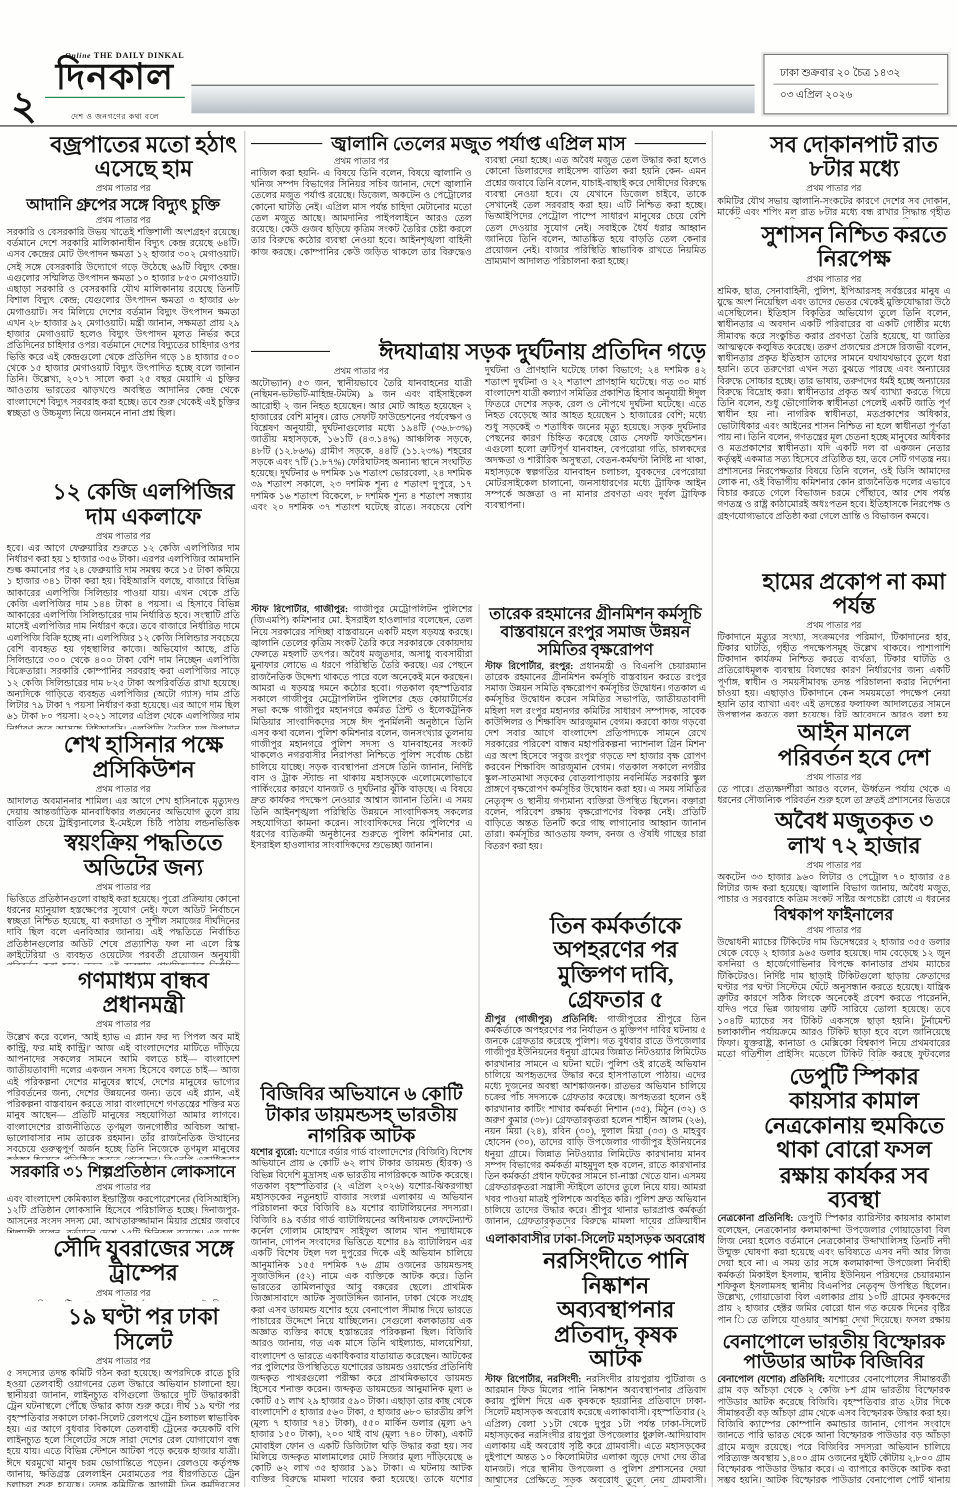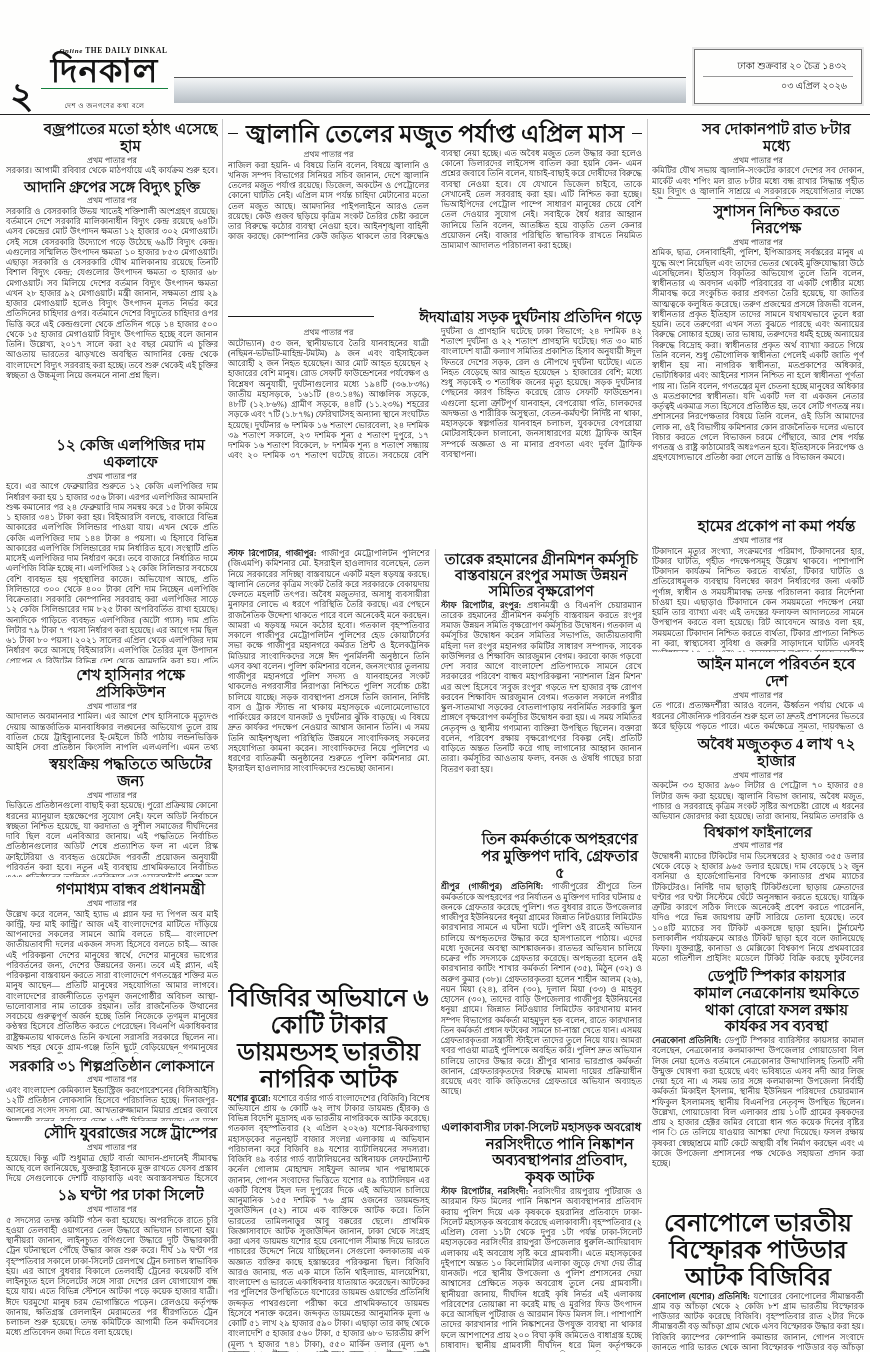--- a/index.html
+++ b/index.html
@@ -7,37 +7,37 @@
   .page{width:870px;height:1352px;position:relative;background:#fefefd;}
   
   .masthead{display:flex;align-items:flex-end;padding:46px 8px 2px 10px;border-bottom:1.5px solid #222;}
   .pageno{font-size:36px;font-weight:bold;line-height:.85;margin-right:8px;}
   .logo-wrap{text-align:center;}
   .logo-top{font-size:7.5px;font-weight:bold;letter-spacing:.6px;text-align:left;padding-left:18px;}
   .logo-online{font-style:italic;font-size:7px;}
   .logo-main{font-size:33px;font-weight:800;line-height:1;letter-spacing:1px;border-bottom:1px solid #15803d;padding:0 2px;}
   .logo-tag{font-size:7px;letter-spacing:.5px;padding-top:11px;}
   .grad-bar{flex:1;height:25px;margin:0 8px 9px 6px;background:linear-gradient(180deg,#f3f5f6 0%,#cfd5da 60%,#b7bec4 100%);border-top:1px solid #555;}
-  .datebox{border:1px solid #777;box-shadow:0 0 0 2px #e9e9e9;padding:8px 8px;margin-bottom:8px;text-align:right;font-size:9.5px;min-width:150px;}
+  .datebox{border:1px solid #777;box-shadow:0 0 0 2px #e9e9e9;padding:8px 8px;margin-bottom:8px;text-align:left;font-size:9.5px;min-width:150px;}
   .date1{border-bottom:1px solid #999;padding:1px 6px 2px;}
   .date2{padding:2px 6px 1px;}
   
   .cols{display:flex;padding:4px 6px 0 6px;height:1257px;overflow:hidden;}
   .sidecol{width:212px;flex:none;height:1257px;overflow:hidden;}
   .colmid{flex:1;margin:0 4px;padding:0 5px;border-left:1px solid #c9c9c9;border-right:1px solid #c9c9c9;height:1257px;overflow:hidden;}
   .midrow{display:flex;}
   .midrow .mcol{flex:1;min-width:0;}
   .midrow #col3{border-left:1px solid #c9c9c9;padding-left:5px;margin-left:5px;}
   
   .story{overflow:hidden;margin-bottom:2px;}
   h2{margin:0;}
   .hl{font-weight:bold;text-align:center;line-height:1.12;margin:2px 0 1px;}
   .h-m{font-size:14.5px;}
-  .h-l{font-size:15px;margin-left:37px;}
-  .h-xl{font-size:24px;}
+  .h-l{font-size:20px;margin-left:37px;}
+  .h-xl{font-size:17px;}
   .kick{font-weight:bold;text-align:center;font-size:11.5px;line-height:1.1;margin-top:2px;}
   .cont{text-align:center;font-size:8px;margin:1px 0;}
   .bd{font-size:8.4px;line-height:1.22;text-align:justify;margin:0;}
   .two{column-count:2;column-gap:12px;}
   .byl{font-weight:bold;}
   .dashrow{display:flex;align-items:center;gap:8px;}
   .dashrow .hl{flex:0 1 auto;}
   .dash{flex:1;border-top:1.5px solid #1a1a1a;height:0;}
 </style>
 </head>
@@ -156,21 +156,21 @@
         </article>
         <article class="story" style="height: 136px;">
           <h2 class="hl h-l">হামের প্রকোপ না কমা পর্যন্ত</h2>
           <div class="bd"><div class="cont">প্রথম পাতার পর</div><span>টিকাদানে মৃত্যুর সংখ্যা, সংক্রমণের পরিমাণ, টিকাদানের হার, টিকার ঘাটতি, গৃহীত পদক্ষেপসমূহ উল্লেখ থাকবে। পাশাপাশি টিকাদান কার্যক্রম নিশ্চিত করতে ব্যর্থতা, টিকার ঘাটতি ও প্রতিরোধমূলক ব্যবস্থায় বিলম্বের কারণ নির্ধারণের জন্য একটি পূর্ণাঙ্গ, স্বাধীন ও সময়সীমাবদ্ধ তদন্ত পরিচালনা করার নির্দেশনা চাওয়া হয়। এছাড়াও টিকাদানে কেন সময়মতো পদক্ষেপ নেয়া হয়নি তার ব্যাখ্যা এবং এই তদন্তের ফলাফল আদালতের সামনে উপস্থাপন করতে বলা হয়েছে। রিট আবেদনে আরও বলা হয়, সময়মতো টিকাদান নিশ্চিত করতে ব্যর্থতা, টিকার প্রাপ্যতা নিশ্চিত না করা, স্বাস্থ্যসেবা সুবিধা ও জরুরি সাড়াদানে ঘাটতি এসবই সংবিধানের ২৭, ৩১ এবং ৩২ অনুচ্ছেদের লঙ্ঘন। আবেদনকারীরা যেন শিগগিরই দেশব্যাপী একটি জরুরি হাম টিকাদান কর্মসূচি গ্রহণ করে এবং টিকা, সিরিঞ্জ ও প্রয়োজনীয় লজিস্টিক সরবরাহ পর্যাপ্ত ও নিরবচ্ছিন্নভাবে নিশ্চিত করে সে বিষয়েও আদেশ চাওয়া হয়। রিটে প্রাদুর্ভাব থাকা সত্ত্বেও সংস্পর্শ নিয়ন্ত্রণসহ তাৎক্ষণিক প্রতিরোধমূলক ব্যবস্থা গ্রহণে ব্যর্থতা জননিরাপত্তার প্রতি বেপরোয়া অবহেলা এবং জীবনের জন্য আসন্ন ঝুঁকি সৃষ্টি করে উল্লেখ করে আদালতের হস্তক্ষেপ চাওয়া হয়েছে।</span></div>
         </article>
         <article class="story" style="height: 78px;">
           <h2 class="hl h-l">আইন মানলে পরিবর্তন হবে দেশ</h2>
           <div class="bd"><div class="cont">প্রথম পাতার পর</div><span>তে পারে। প্রত্যক্ষদর্শীরা আরও বলেন, ঊর্ধ্বতন পর্যায় থেকে এ ধরনের সৌজন্যিক পরিবর্তন শুরু হলে তা দ্রুতই প্রশাসনের ভিতরে স্তরে ছড়িয়ে পড়তে পারে। এতে কর্মক্ষেত্রে সমতা, দায়বদ্ধতা ও পারস্পরিক সম্মানবোধ আরও সুদৃঢ় হবে। মন্ত্রীর এই উদ্যোগকে অনেকেই ইতিবাচক দৃষ্টান্ত হিসেবে দেখছেন, যা ভবিষ্যতে সরকারি দফতরে নিয়ম মেনে চলার সংস্কৃতি প্রতিষ্ঠায় গুরুত্বপূর্ণ ভূমিকা রাখতে পারে।</span></div>
         </article>
         <article class="story" style="height: 86px;">
-          <h2 class="hl h-l">অবৈধ মজুতকৃত 4 লাখ ৭২ হাজার</h2>
+          <h2 class="hl h-l">অবৈধ মজুতকৃত ৩ লাখ ৭২ হাজার</h2>
           <div class="bd"><div class="cont">প্রথম পাতার পর</div><span>অকটেন ৩৩ হাজার ৯৬০ লিটার ও পেট্রোল ৭০ হাজার ৫৪ লিটার জব্দ করা হয়েছে। জ্বালানি বিভাগ জানায়, অবৈধ মজুত, পাচার ও সরবরাহে কৃত্রিম সংকট সৃষ্টির অপচেষ্টা রোধে এ ধরনের অভিযান জোরদার করা হয়েছে। তারা জানায়, নিয়মিত তদারকি ও ভ্রাম্যমাণ আদালতের মাধ্যমে আইন লঙ্ঘনকারীদের বিরুদ্ধে কঠোর ব্যবস্থা নেয়া হচ্ছে। বিভাগটি আরও জানায়, বাজারে জ্বালানির স্বাভাবিক সরবরাহ বজায় রাখা ও ভোক্তাদের স্বার্থ সুরক্ষায় এ কার্যক্রম অব্যাহত থাকবে।</span></div>
         </article>
         <article class="story" style="height: 142px;">
           <h2 class="hl h-m">বিশ্বকাপ ফাইনালের</h2>
           <div class="bd"><div class="cont">প্রথম পাতার পর</div><span>উদ্বোধনী ম্যাচের টিকিটের দাম ডিসেম্বরের ২ হাজার ৩৫৫ ডলার থেকে বেড়ে ২ হাজার ৯৬৫ ডলার হয়েছে। দাম বেড়েছে ১২ জুন বসনিয়া ও হার্জেগোভিনার বিপক্ষে কানাডার প্রথম ম্যাচের টিকিটেরও। নির্দিষ্ট দাম ছাড়াই টিকিটগুলো ছাড়ায় ক্রেতাদের ঘণ্টার পর ঘণ্টা সিস্টেমে ঘেঁটে অনুসন্ধান করতে হয়েছে। যান্ত্রিক ত্রুটির কারণে সঠিক লিংকে অনেকেই প্রবেশ করতে পারেননি, যদিও পরে ভিন্ন জায়গায় ত্রুটি সারিয়ে তোলা হয়েছে। তবে ১০৪টি ম্যাচের সব টিকিট একসঙ্গে ছাড়া হয়নি। টুর্নামেন্ট চলাকালীন পর্যায়ক্রমে আরও টিকিট ছাড়া হবে বলে জানিয়েছে ফিফা। যুক্তরাষ্ট্র, কানাডা ও মেক্সিকো বিশ্বকাপ নিয়ে প্রথমবারের মতো গতিশীল প্রাইসিং মডেলে টিকিট বিক্রি করছে ফুটবলের নিয়ন্ত্রক সংস্থাটি। এর ফলে চাহিদা অনুযায়ী টিকিটের দাম বাড়বে না কমবে। নতুন এই পদ্ধতি গ্রহণ করার ফলে শুরু থেকেই তীব্র সমালোচনার মুখে রয়েছে ফুটবলের নিয়ন্ত্রক সংস্থাটি।</span></div>
         </article>
         <article class="story" style="height: 240px;">
           <h2 class="hl h-l">ডেপুটি স্পিকার কায়সার কামাল নেত্রকোনায় হুমকিতে থাকা বোরো ফসল রক্ষায় কার্যকর সব ব্যবস্থা</h2>
           <div class="bd"><b class="byl">নেত্রকোনা প্রতিনিধি:</b> <span>ডেপুটি স্পিকার ব্যারিস্টার কায়সার কামাল বলেছেন, নেত্রকোনার কলমাকান্দা উপজেলার গোয়াডোবা বিল লিজ নেয়া হলেও বর্তমানে নেত্রকোনার উব্দাখালিসহ তিনটি নদী উন্মুক্ত ঘোষণা করা হয়েছে এবং ভবিষ্যতে এসব নদী আর লিজ দেয়া হবে না। এ সময় তার সঙ্গে কলমাকান্দা উপজেলা নির্বাহী কর্মকর্তা মিকাইল ইসলাম, স্থানীয় ইউনিয়ন পরিষদের চেয়ারম্যান শফিকুল ইসলামসহ স্থানীয় বিএনপির নেতৃবৃন্দ উপস্থিত ছিলেন। উল্লেখ্য, গোয়াডোবা বিল এলাকার প্রায় ১০টি গ্রামের কৃষকদের প্রায় ২ হাজার হেক্টর জমির বোরো ধান গত কয়েক দিনের বৃষ্টির পান িতে তলিয়ে যাওয়ার আশঙ্কা দেখা দিয়েছে। ফসল রক্ষায় কৃষকরা স্বেচ্ছাশ্রমে মাটি কেটে অস্থায়ী বাঁধ নির্মাণ করছেন এবং এ কাজে উপজেলা প্রশাসনের পক্ষ থেকেও সহায়তা প্রদান করা হচ্ছে।</span></div>
         </article>

